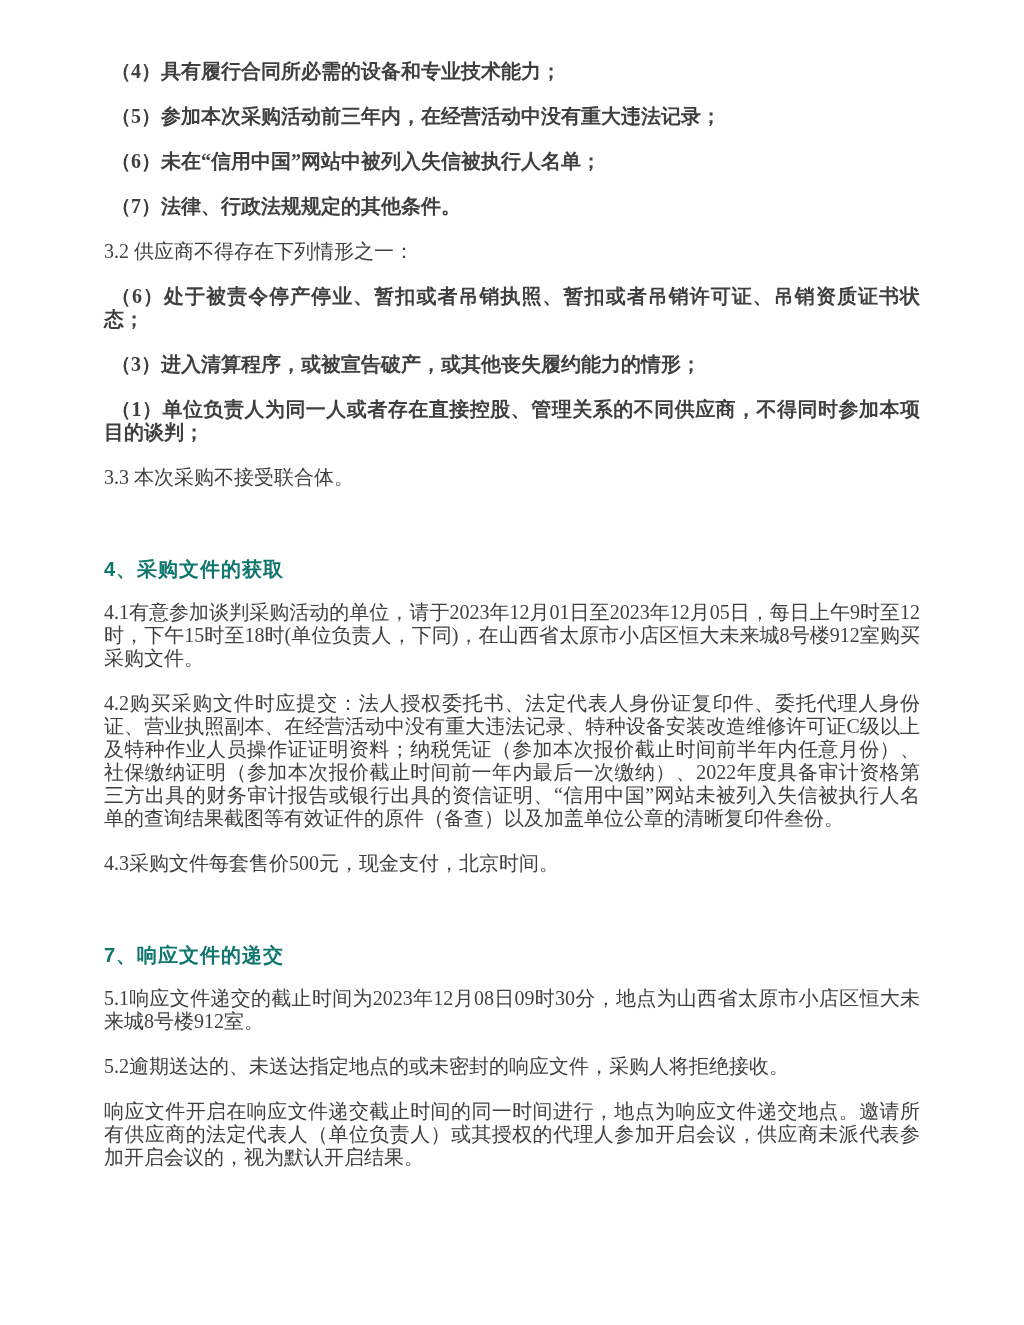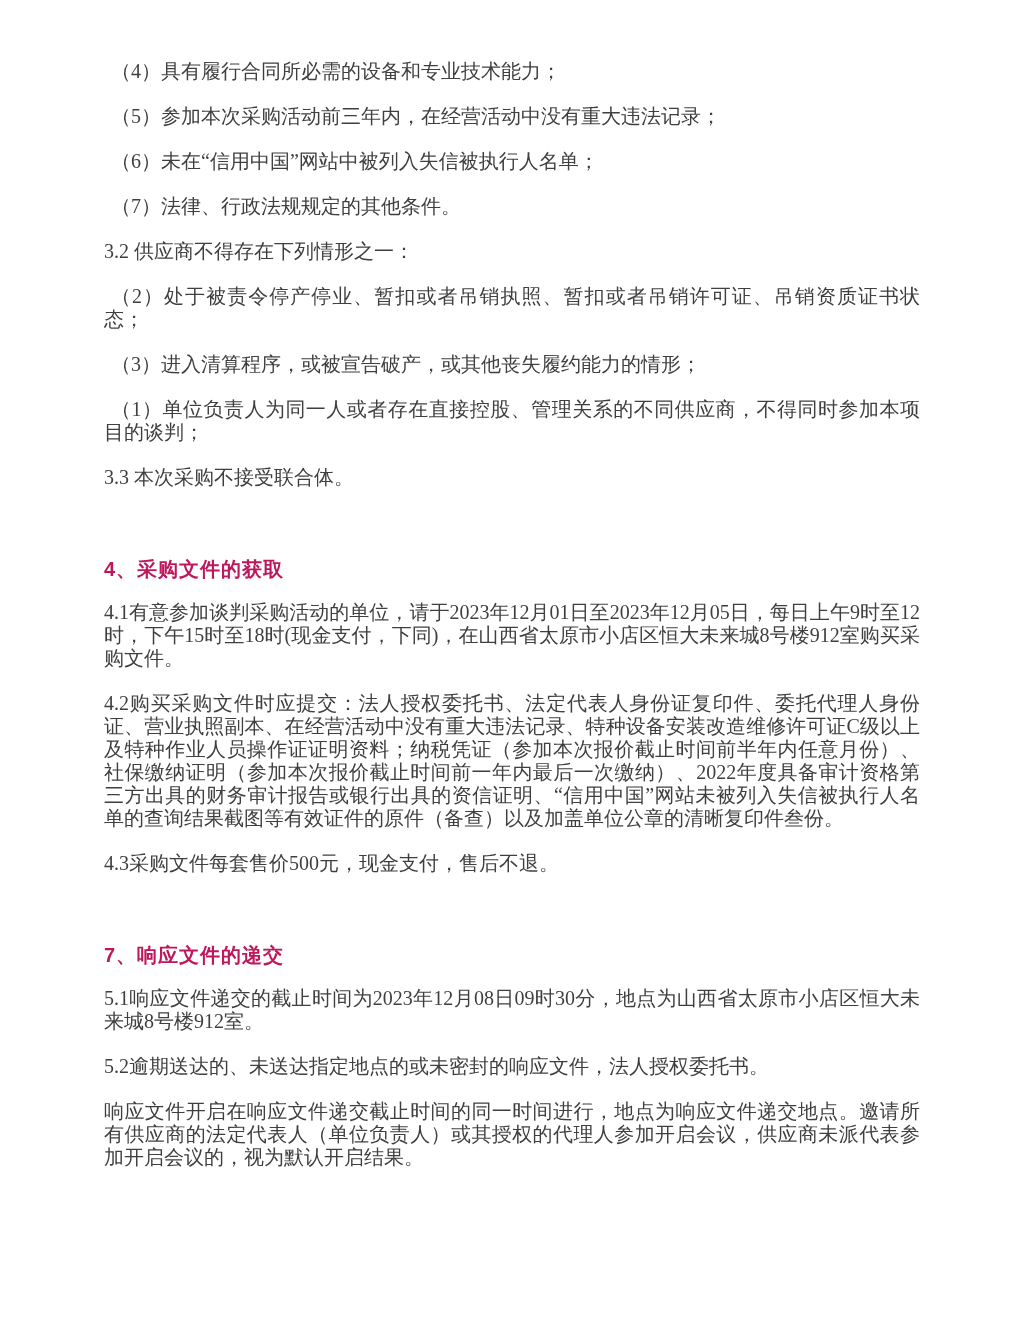--- a/index.html
+++ b/index.html
@@ -20,57 +20,58 @@
     font-size: 20px;
     line-height: 23px;
     color: #3f3f3f;
     text-align: justify;
   }
   .doc-page p {
     margin: 0 0 22px 0;
   }
   .doc-page p.paren-item {
     text-indent: 7px;
+    font-weight: bold;
   }
   .doc-page h2 {
     font-family: "Liberation Sans", "DejaVu Sans", sans-serif;
     font-size: 20px;
     line-height: 24px;
     font-weight: 700;
-    color: #be185d;
+    color: #0f766e;
     margin: 68px 0 20px 0;
     text-align: left;
     letter-spacing: 1px;
   }
 </style>
 </head>
 <body>
 
 <div class="doc-page">
 
   <p class="paren-item">（4）具有履行合同所必需的设备和专业技术能力；</p>
   <p class="paren-item">（5）参加本次采购活动前三年内，在经营活动中没有重大违法记录；</p>
   <p class="paren-item">（6）未在“信用中国”网站中被列入失信被执行人名单；</p>
   <p class="paren-item">（7）法律、行政法规规定的其他条件。</p>
 
   <p>3.2 供应商不得存在下列情形之一：</p>
 
-  <p class="paren-item">（2）处于被责令停产停业、暂扣或者吊销执照、暂扣或者吊销许可证、吊销资质证书状态；</p>
+  <p class="paren-item">（6）处于被责令停产停业、暂扣或者吊销执照、暂扣或者吊销许可证、吊销资质证书状态；</p>
   <p class="paren-item">（3）进入清算程序，或被宣告破产，或其他丧失履约能力的情形；</p>
   <p class="paren-item">（1）单位负责人为同一人或者存在直接控股、管理关系的不同供应商，不得同时参加本项目的谈判；</p>
 
   <p>3.3 本次采购不接受联合体。</p>
 
   <h2>4、采购文件的获取</h2>
 
-  <p>4.1有意参加谈判采购活动的单位，请于2023年12月01日至2023年12月05日，每日上午9时至12时，下午15时至18时(现金支付，下同)，在山西省太原市小店区恒大未来城8号楼912室购买采购文件。</p>
+  <p>4.1有意参加谈判采购活动的单位，请于2023年12月01日至2023年12月05日，每日上午9时至12时，下午15时至18时(单位负责人，下同)，在山西省太原市小店区恒大未来城8号楼912室购买采购文件。</p>
   <p>4.2购买采购文件时应提交：法人授权委托书、法定代表人身份证复印件、委托代理人身份证、营业执照副本、在经营活动中没有重大违法记录、特种设备安装改造维修许可证C级以上及特种作业人员操作证证明资料；纳税凭证（参加本次报价截止时间前半年内任意月份）、社保缴纳证明（参加本次报价截止时间前一年内最后一次缴纳）、2022年度具备审计资格第三方出具的财务审计报告或银行出具的资信证明、“信用中国”网站未被列入失信被执行人名单的查询结果截图等有效证件的原件（备查）以及加盖单位公章的清晰复印件叁份。</p>
-  <p>4.3采购文件每套售价500元，现金支付，售后不退。</p>
+  <p>4.3采购文件每套售价500元，现金支付，北京时间。</p>
 
   <h2>7、响应文件的递交</h2>
 
   <p>5.1响应文件递交的截止时间为2023年12月08日09时30分，地点为山西省太原市小店区恒大未来城8号楼912室。</p>
-  <p>5.2逾期送达的、未送达指定地点的或未密封的响应文件，法人授权委托书。</p>
+  <p>5.2逾期送达的、未送达指定地点的或未密封的响应文件，采购人将拒绝接收。</p>
 
 
   <p>响应文件开启在响应文件递交截止时间的同一时间进行，地点为响应文件递交地点。邀请所有供应商的法定代表人（单位负责人）或其授权的代理人参加开启会议，供应商未派代表参加开启会议的，视为默认开启结果。</p>
 
 </div>
 
 </body></html>

